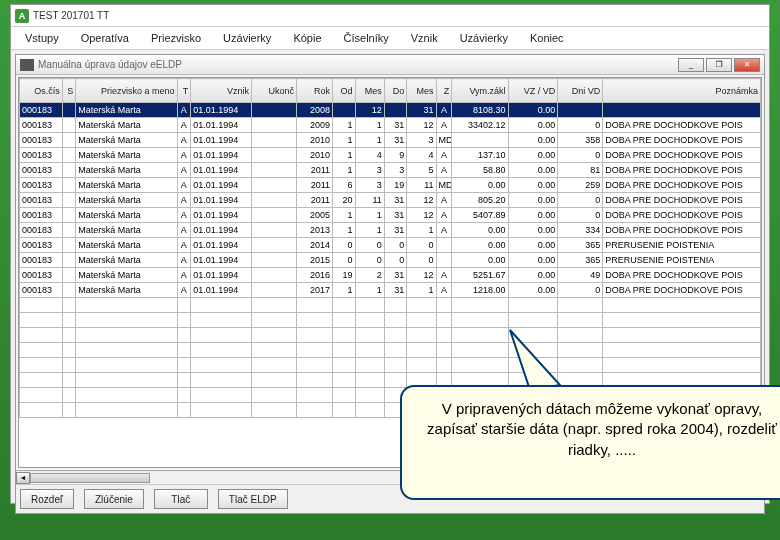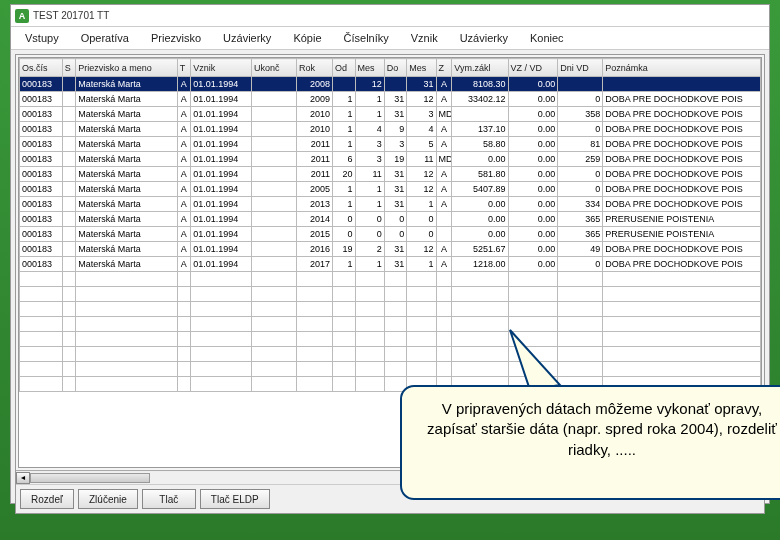--- a/index.html
+++ b/index.html
@@ -112,22 +112,22 @@
     height: 15px;
     overflow: hidden;
     white-space: nowrap;
     text-align: left;
     text-overflow: clip;
   }
   th {
     background: linear-gradient(#f8f8f8,#e2e2e2);
     font-weight: normal;
     color: #222;
-    height: 18px;
-    text-align: left;
+    height: 24px;
+    text-align: right;
   }
   td.num { text-align: right; }
   td.ctr { text-align: center; }
   tr.sel td { background: #0a246a; color: #fff; }
   tr.sel td:first-child { background: #0a246a; }
   .empty-rows td { height: 15px; }
   .scrollbar-h {
     height: 14px;
     background: #eee;
     border-top: 1px solid #aaa;
@@ -140,21 +140,21 @@
     background: linear-gradient(#fafafa,#ccc);
     font-size: 7px;
     display: flex; align-items:center; justify-content:center;
     cursor: pointer;
   }
   .sb-track { flex:1; height:12px; background:#f0f0f0; position:relative; }
   .sb-thumb { position:absolute; left:0; width:120px; height:10px; top:1px; background:linear-gradient(#e8e8e8,#ccc); border:1px solid #999;}
   .btnrow {
     padding: 4px;
     display: flex;
-    gap: 4px;
+    gap: 10px;
     background: #f0f0f0;
     border-top: 1px solid #ccc;
   }
   .btn {
     min-width: 54px;
     height: 20px;
     background: linear-gradient(#fcfcfc,#e0e0e0);
     border: 1px solid #888;
     font-size: 10px;
     color: #222;
@@ -204,20 +204,29 @@
       <span>Priezvisko</span>
       <span>Uzávierky</span>
       <span>Kópie</span>
       <span>Číselníky</span>
       <span>Vznik</span>
       <span>Uzávierky</span>
       <span>Koniec</span>
     </div>
 
     <div class="subwin">
+      <div class="subwin-title">
+        <span class="sicn"></span>
+        <span class="lbl">Manuálna úprava údajov eELDP</span>
+        <div class="wbtns">
+          <span class="wbtn">_</span>
+          <span class="wbtn">❐</span>
+          <span class="wbtn close">✕</span>
+        </div>
+      </div>
 
       <div class="grid-wrap">
         <table>
           <colgroup id="cg">
               <col style="width: 38px;">
               <col style="width: 12px;">
               <col style="width: 90px;">
               <col style="width: 12px;">
               <col style="width: 54px;">
               <col style="width: 40px;">
@@ -367,21 +376,21 @@
                 <td>Materská Marta</td>
                 <td class="ctr">A</td>
                 <td>01.01.1994</td>
                 <td></td>
                 <td class="num">2011</td>
                 <td class="num">20</td>
                 <td class="num">11</td>
                 <td class="num">31</td>
                 <td class="num">12</td>
                 <td class="ctr">A</td>
-                <td class="num">581.80</td>
+                <td class="num">805.20</td>
                 <td class="num">0.00</td>
                 <td class="num">0</td>
                 <td>DOBA PRE DOCHODKOVE POIS</td>
               </tr>
               <tr>
                 <td>000183</td>
                 <td class="ctr"></td>
                 <td>Materská Marta</td>
                 <td class="ctr">A</td>
                 <td>01.01.1994</td>

